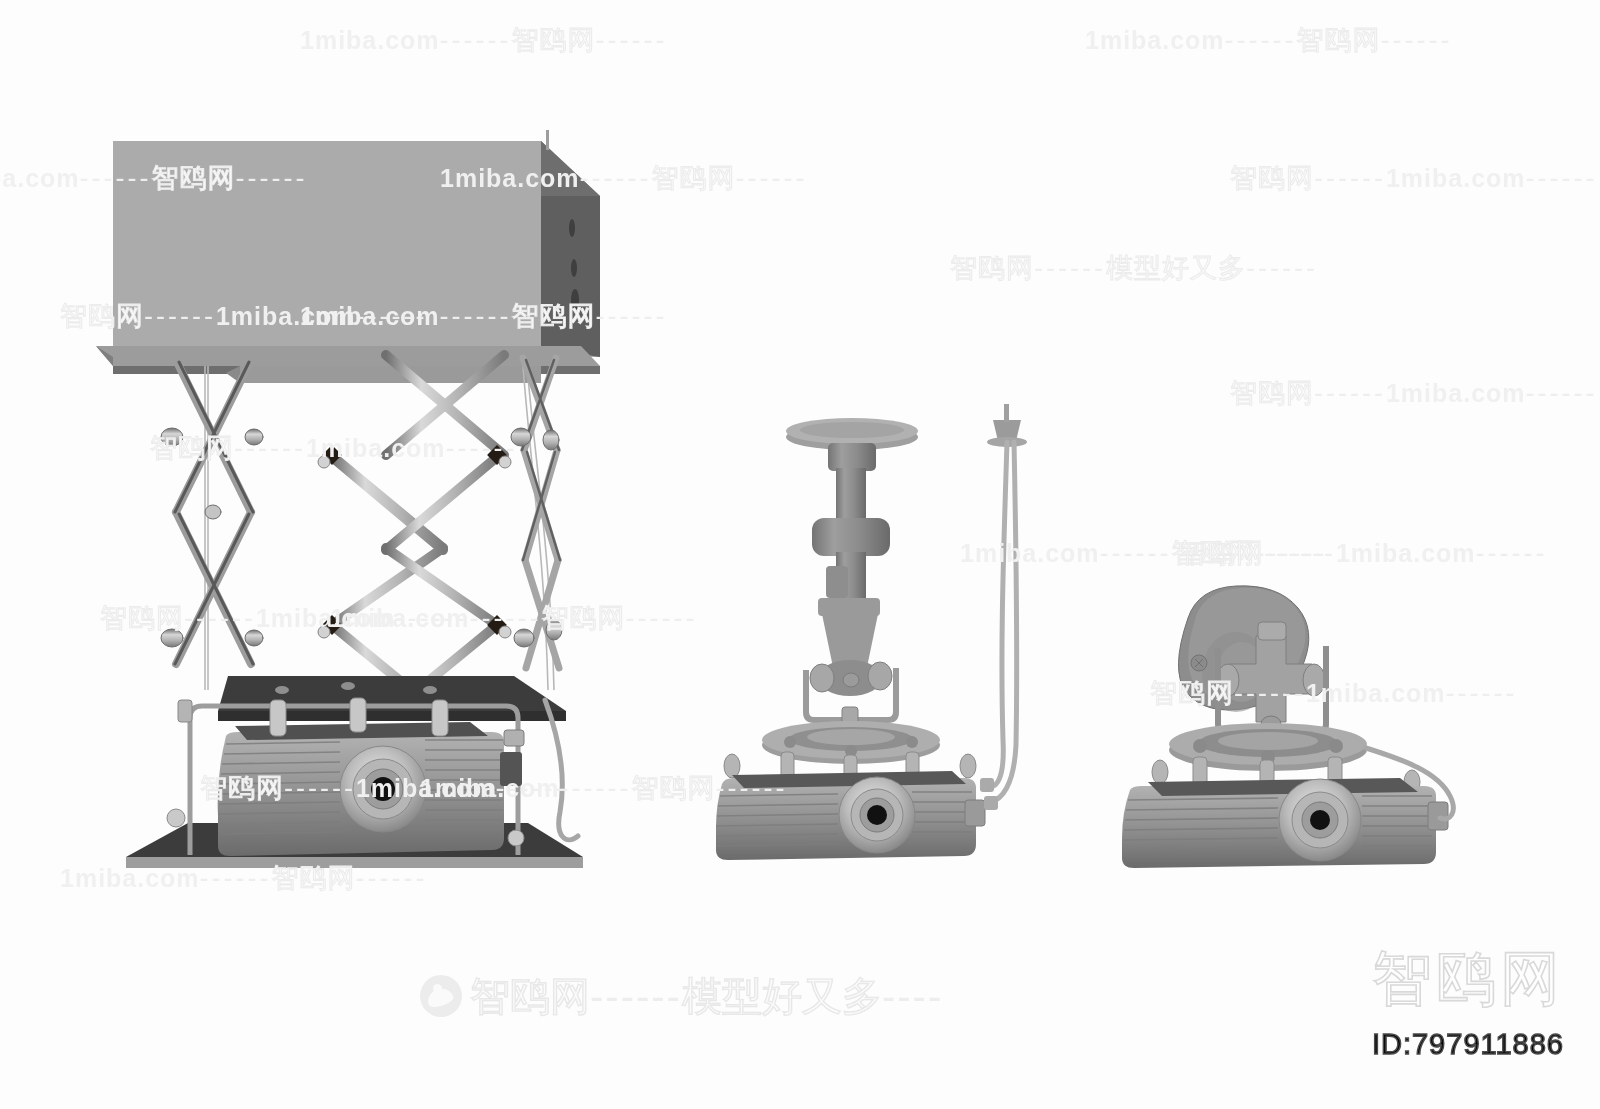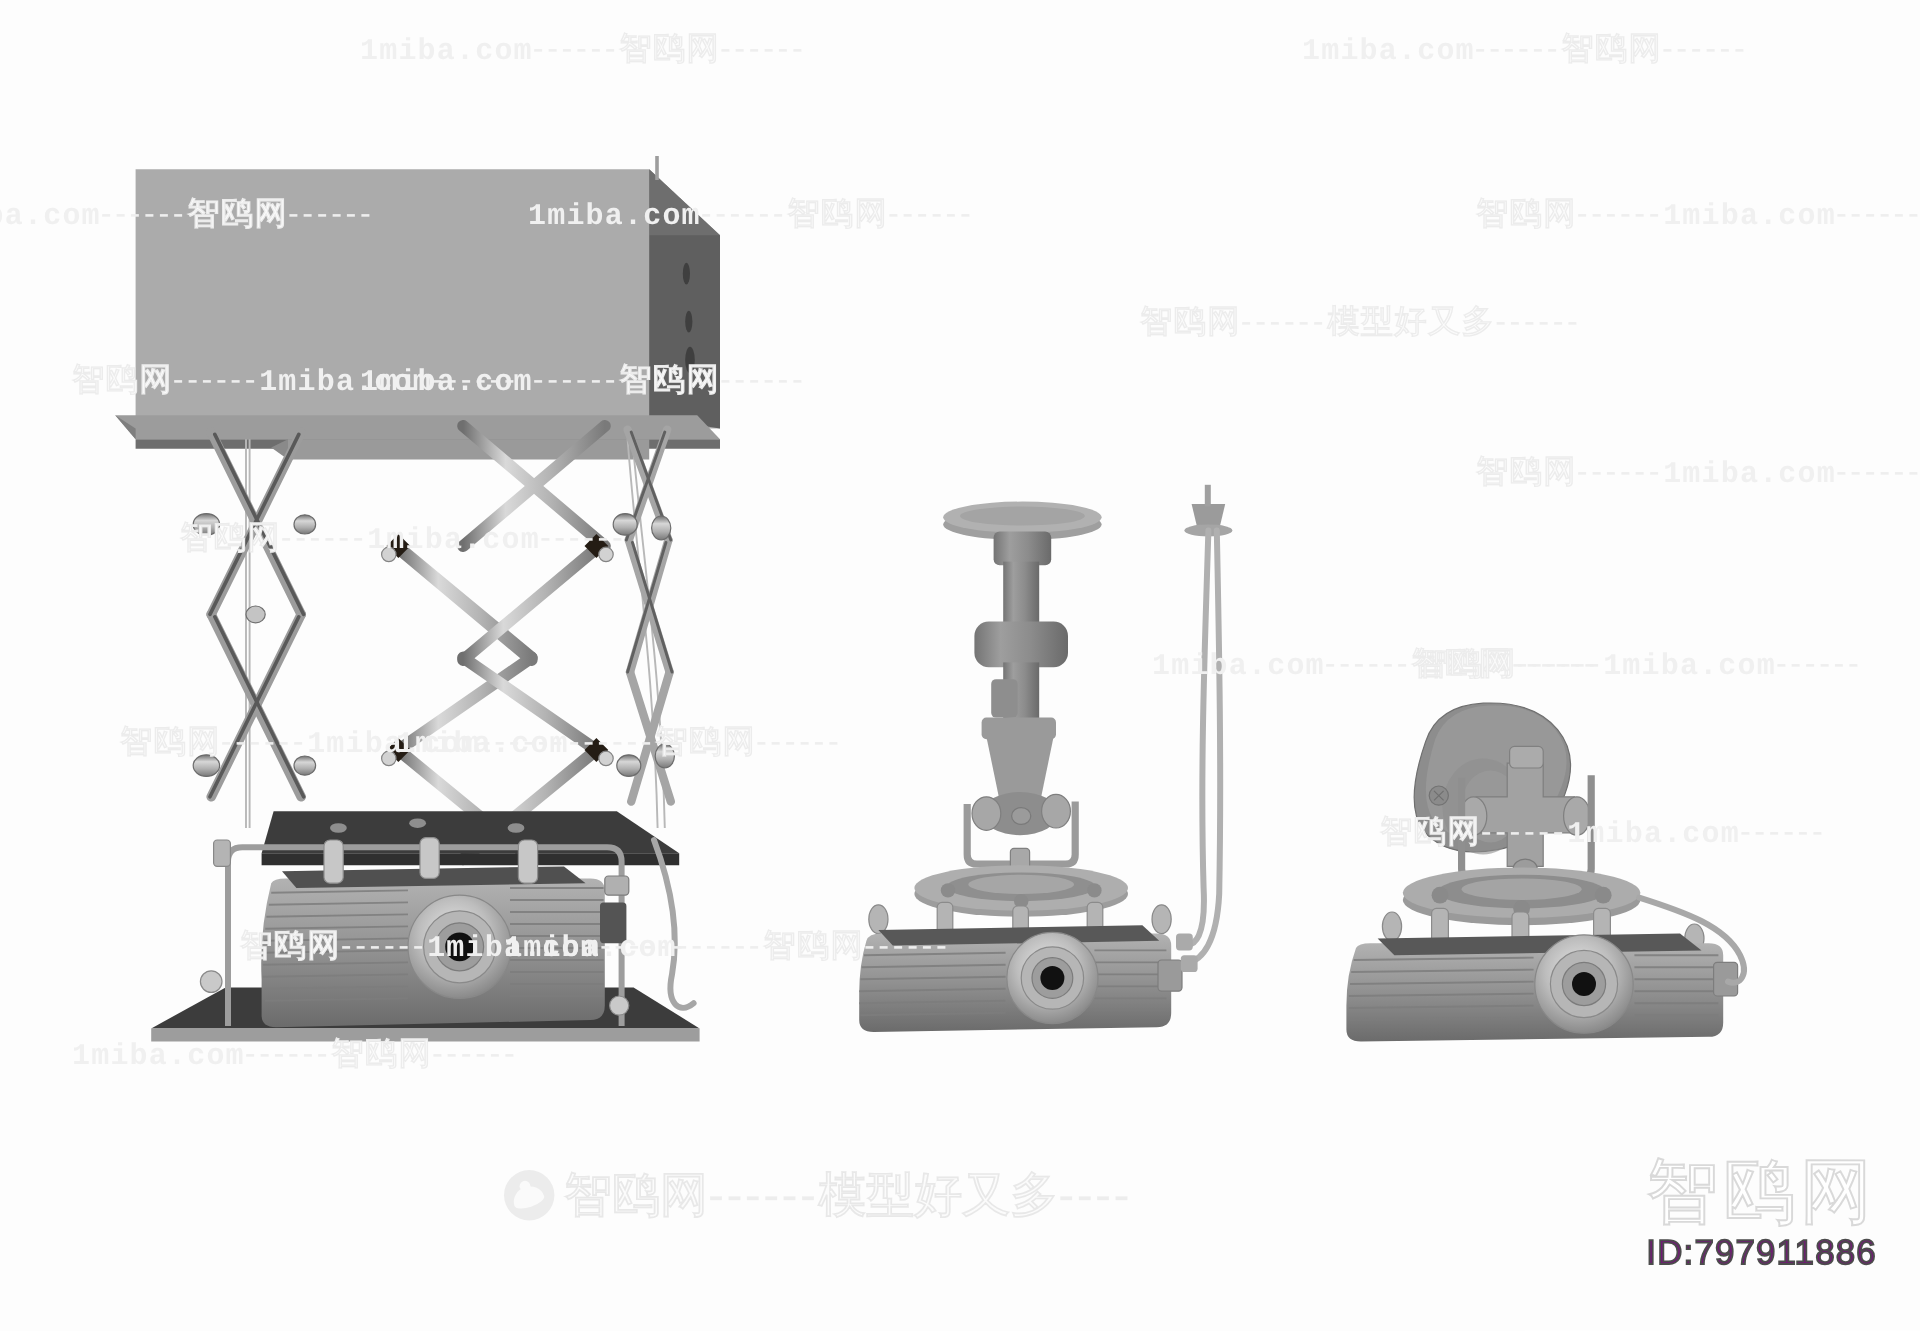--- a/index.html
+++ b/index.html
@@ -24,21 +24,21 @@
     color:#efefef;
     font-family:"Liberation Sans", sans-serif;
     user-select:none;
   }
   .wm-cjk{
     color:#fbfbfb;
     -webkit-text-stroke:1.1px #ececec;
     font-weight:400;
   }
   .wm-dash{color:#eeeeee;letter-spacing:3px;}
-  .wm-lat{color:#f0f0f0;font-weight:700;font-size:25px;font-family:Liberation Mono, monospace;}
+  .wm-lat{color:#f0f0f0;font-weight:700;font-size:25px;}
 
   
   #banner{
     position:absolute;
     left:420px;top:975px;
     display:flex;align-items:center;gap:8px;
     z-index:6;
   }
   #banner .logo{
     width:42px;height:42px;border-radius:50%;
@@ -71,22 +71,22 @@
     text-align:right;z-index:6;
   }
   #corner-logo .cl-cjk{
     font-size:60px;line-height:64px;
     color:#ffffff;
     -webkit-text-stroke:1.6px #d9d9d9;
     letter-spacing:4px;
   }
   #corner-logo .cl-id{
     font-size:29px;line-height:34px;
-    margin-top:2px;
-    color:#701a75;
+    margin-top:16px;
+    color:#000000;
     -webkit-text-stroke:1.5px #4c4c4c;
     letter-spacing:1px;
     font-family:"Liberation Sans", sans-serif;
   }
 
   
   #render{position:absolute;inset:0;z-index:3;}
   svg{display:block;}
 </style>
 </head>

